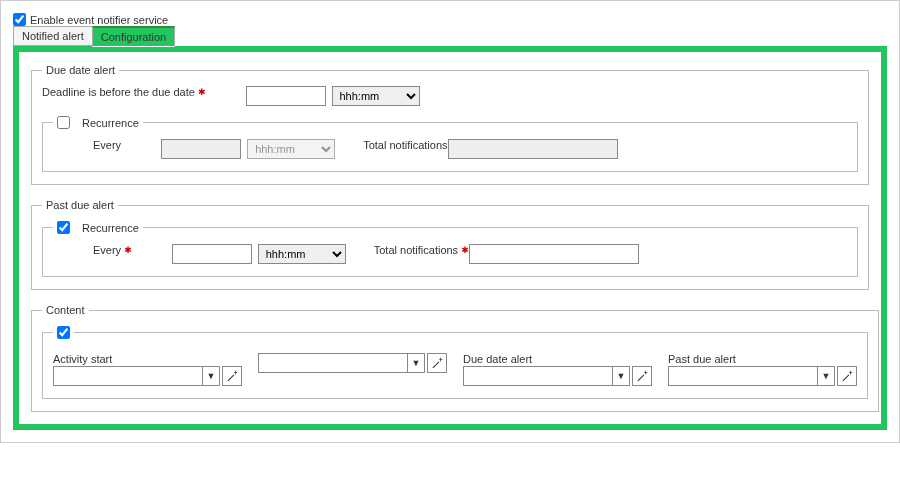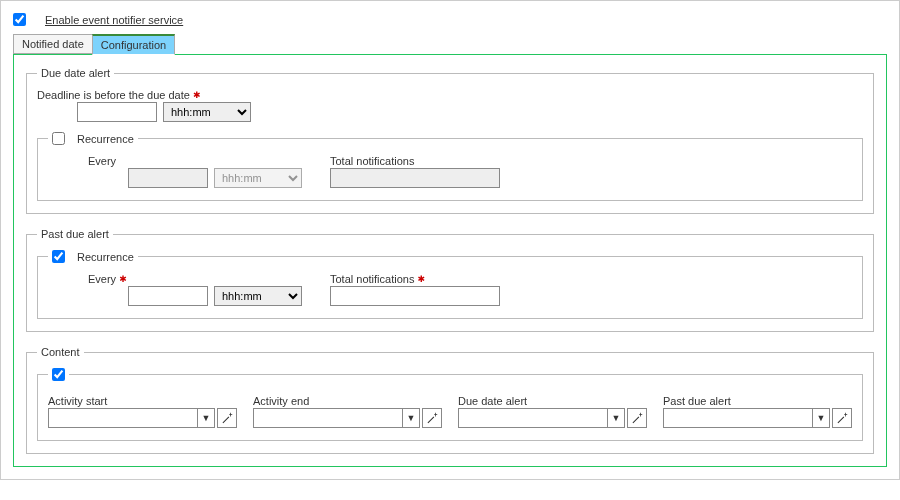--- a/index.html
+++ b/index.html
@@ -25,49 +25,47 @@
     color: #555;
     letter-spacing: 0.5px;
   }
   .panel-body {
     padding: 12px 12px;
     background: #fff;
   }
   .checkbox-row {
     display: flex;
     align-items: center;
-    gap: 19px;
-    margin-bottom: 8px;
-    text-decoration: underline;
+    gap: 4px;
   }
   .checkbox-row input[type="checkbox"] {
     margin: 0;
   }
   .tabs {
     display: flex;
     align-items: flex-end;
   }
   .tab {
     padding: 3px 8px;
     border: 1px solid #aaa;
     background: #f5f5f5;
     position: relative;
     font-size: 11px;
     cursor: pointer;
     margin-right: -1px;
   }
   .tab.active {
-    background: #7dd3fc;
+    background: #22c55e;
     border-top: 2px solid #3a8a3a;
     border-bottom: 1px solid #fff;
     margin-bottom: -1px;
     z-index: 2;
   }
   .tab-content {
-    border: 1px solid #22c55e;
+    border: 6px solid #22c55e;
     padding: 12px;
   }
   fieldset {
     border: 1px solid #bbb;
     margin: 0 0 14px 0;
     padding: 10px 10px 12px 10px;
     position: relative;
   }
   fieldset:last-child {
     margin-bottom: 0;
@@ -99,21 +97,21 @@
     top: -1px;
     display: inline-block;
   }
   .req::before { content: "✱"; font-size: 9px; }
   .row {
     display: flex;
     align-items: flex-start;
     gap: 6px;
     padding-left: 40px;
   }
-  .col { display: flex; flex-direction: column; }
+  .col { display: flex; flex-direction: row; }
   input[type="text"].small {
     width: 80px;
     height: 20px;
     padding: 1px 3px;
     font-size: 11px;
     border: 1px solid #888;
   }
   input[type="text"].med {
     width: 170px;
     height: 20px;
@@ -191,21 +189,21 @@
 
 <div class="panel">
   <div class="panel-body">
 
     <div class="checkbox-row">
       <input type="checkbox" id="enable-cb" checked="" style="">
       <label for="enable-cb">Enable event notifier service</label>
     </div>
 
     <div class="tabs">
-      <div class="tab">Notified date</div>
+      <div class="tab">Notified alert</div>
       <div class="tab active">Configuration</div>
     </div>
 
     <div class="tab-content">
 
       <fieldset>
         <legend>Due date alert</legend>
 
         <div class="col">
           <span class="field-label">
@@ -296,21 +294,20 @@
                 </div>
                 <div class="picker-btn">
                   <svg viewBox="0 0 16 16">
                       <path d="M2 14 L10 6 L11 7 L3 15 Z M11 3 l1 0 l0 -2 l1 0 l0 2 l2 0 l0 1 l-2 0 l0 2 l-1 0 l0 -2 l-1 0 Z" fill="#333"></path>
                     </svg>
                 </div>
               </div>
             </div>
 
             <div class="content-col">
-              <span class="field-label">Activity end</span>
               <div class="control-line">
                 <div class="dropdown-combo" style="flex:1;">
                   <input type="text" value="" style="">
                   <div class="dd-btn">
                       <span>▼</span>
                     </div>
                 </div>
                 <div class="picker-btn">
                   <svg viewBox="0 0 16 16">
                       <path d="M2 14 L10 6 L11 7 L3 15 Z M11 3 l1 0 l0 -2 l1 0 l0 2 l2 0 l0 1 l-2 0 l0 2 l-1 0 l0 -2 l-1 0 Z" fill="#333"></path>

